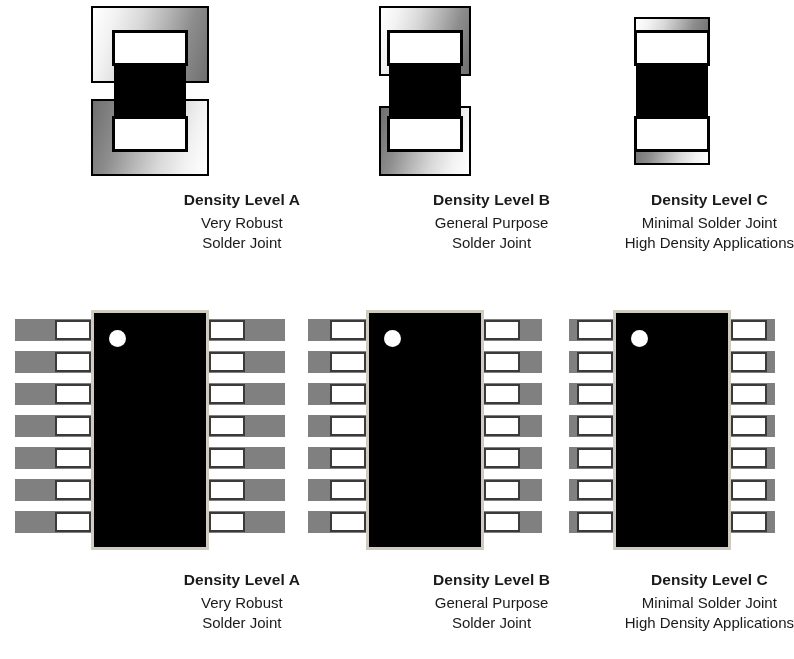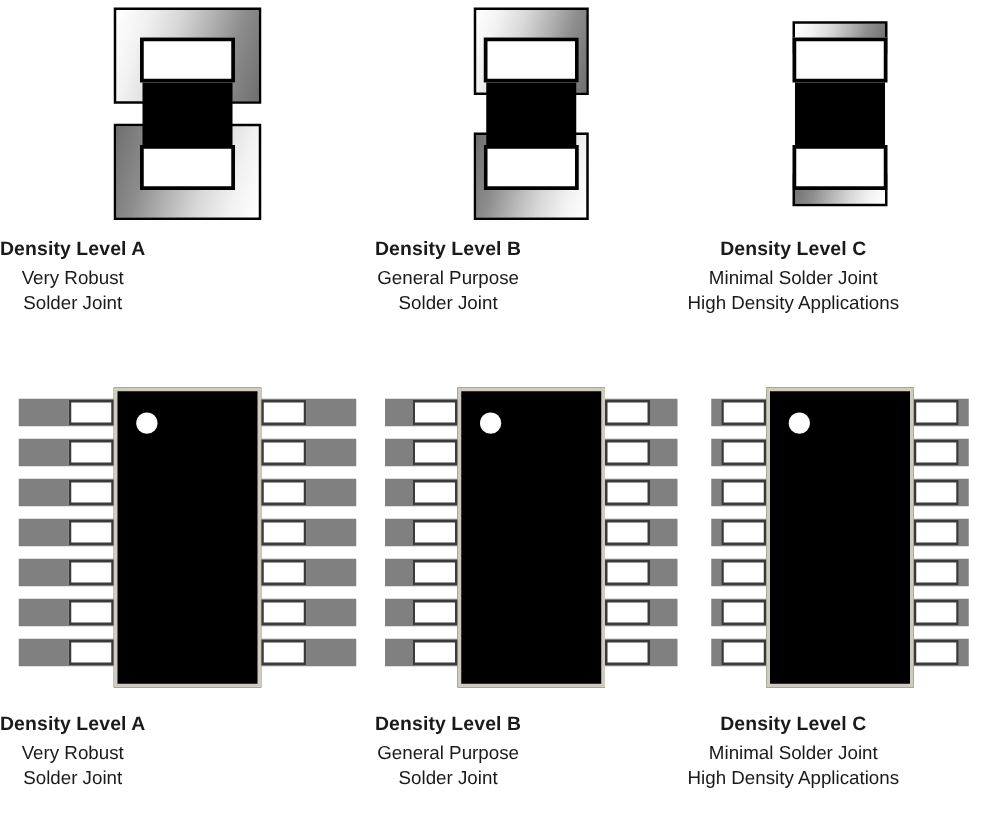--- a/index.html
+++ b/index.html
@@ -26,21 +26,21 @@
   .row {
     position: absolute;
     left: 0;
     width: 794px;
     display: flex;
   }
   .col {
     position: relative;
     display: flex;
     flex-direction: column;
-    align-items: flex-start;
+    align-items: flex-end;
   }
 
   
   .chip-stage {
     position: relative;
     height: 190px;
     width: 100%;
     display: flex;
     justify-content: center;
     align-items: flex-start;

